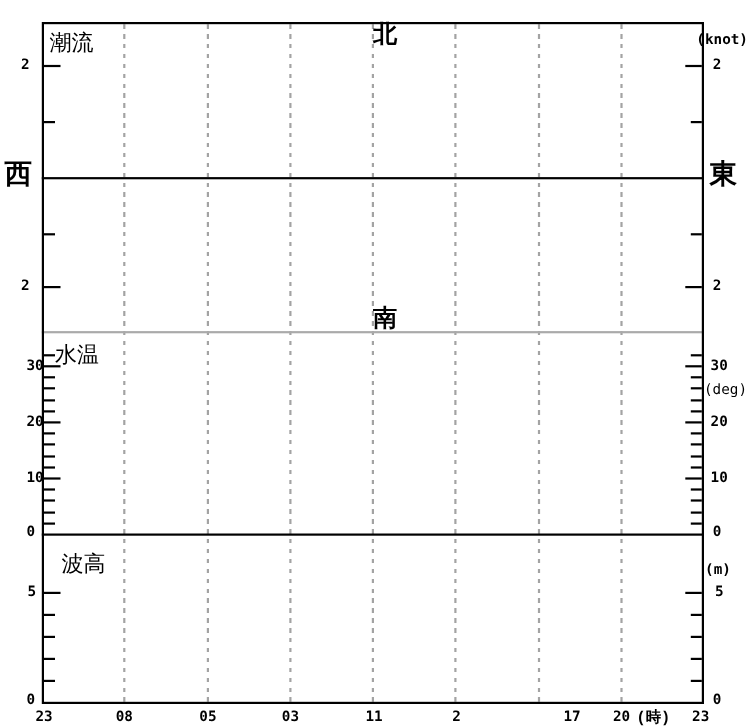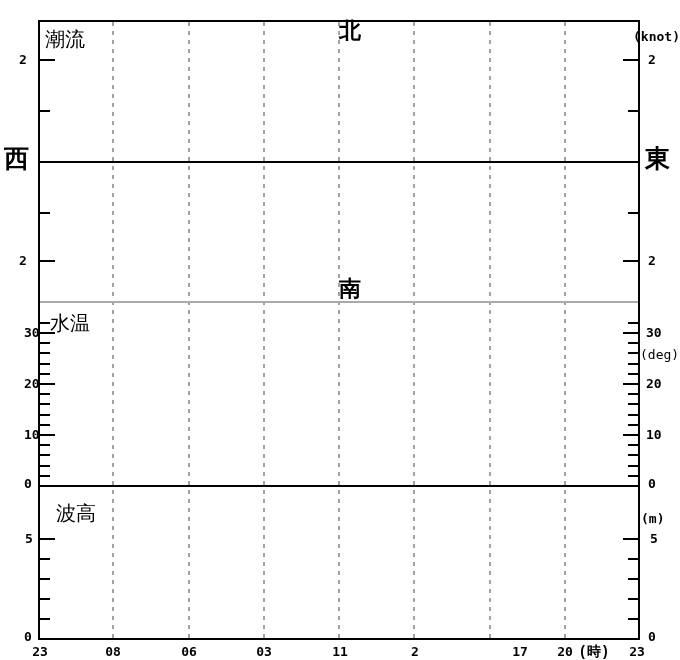--- a/index.html
+++ b/index.html
@@ -105,21 +105,21 @@
     <div class="lbl" style="top: 477px; font-size: 13px; font-weight: bold; left: 24px;">0</div>
     <div class="lbl" style="top: 477px; font-size: 13px; font-weight: bold; left: 648px;">0</div>
     <div class="lbl cjk" style="top: 503px; font-size: 20px; font-weight: normal; left: 56px; text-align: center;">波高</div>
     <div class="lbl" style="top: 512px; font-size: 13px; font-weight: bold; left: 641px;">(m)</div>
     <div class="lbl" style="top: 532px; font-size: 13px; font-weight: bold; left: 25px;">5</div>
     <div class="lbl" style="top: 532px; font-size: 13px; font-weight: bold; left: 650px;">5</div>
     <div class="lbl" style="top: 630px; font-size: 13px; font-weight: bold; left: 24px;">0</div>
     <div class="lbl" style="top: 630px; font-size: 13px; font-weight: bold; left: 648px;">0</div>
     <div class="lbl" style="top: 645px; font-size: 13px; font-weight: bold; left: 40px; transform: translateX(-50%);">23</div>
     <div class="lbl" style="top: 645px; font-size: 13px; font-weight: bold; left: 113px; transform: translateX(-50%);">08</div>
-    <div class="lbl" style="top: 645px; font-size: 13px; font-weight: bold; left: 189px; transform: translateX(-50%);">06</div>
+    <div class="lbl" style="top: 645px; font-size: 13px; font-weight: bold; left: 189px; transform: translateX(-50%);">05</div>
     <div class="lbl" style="top: 645px; font-size: 13px; font-weight: bold; left: 264px; transform: translateX(-50%);">03</div>
     <div class="lbl" style="top: 645px; font-size: 13px; font-weight: bold; left: 340px; transform: translateX(-50%);">11</div>
     <div class="lbl" style="top: 645px; font-size: 13px; font-weight: bold; left: 415px; transform: translateX(-50%);">2</div>
     <div class="lbl" style="top: 645px; font-size: 13px; font-weight: bold; left: 520px; transform: translateX(-50%);">17</div>
     <div class="lbl" style="top: 645px; font-size: 13px; font-weight: bold; left: 565px; transform: translateX(-50%);">20</div>
     <div class="lbl cjk" style="top: 644px; font-size: 14px; font-weight: bold; letter-spacing: 2px; left: 595px; transform: translateX(-50%);">(時)</div>
     <div class="lbl" style="top: 645px; font-size: 13px; font-weight: bold; left: 637px; transform: translateX(-50%);">23</div>
   </div>
 
 </body></html>

